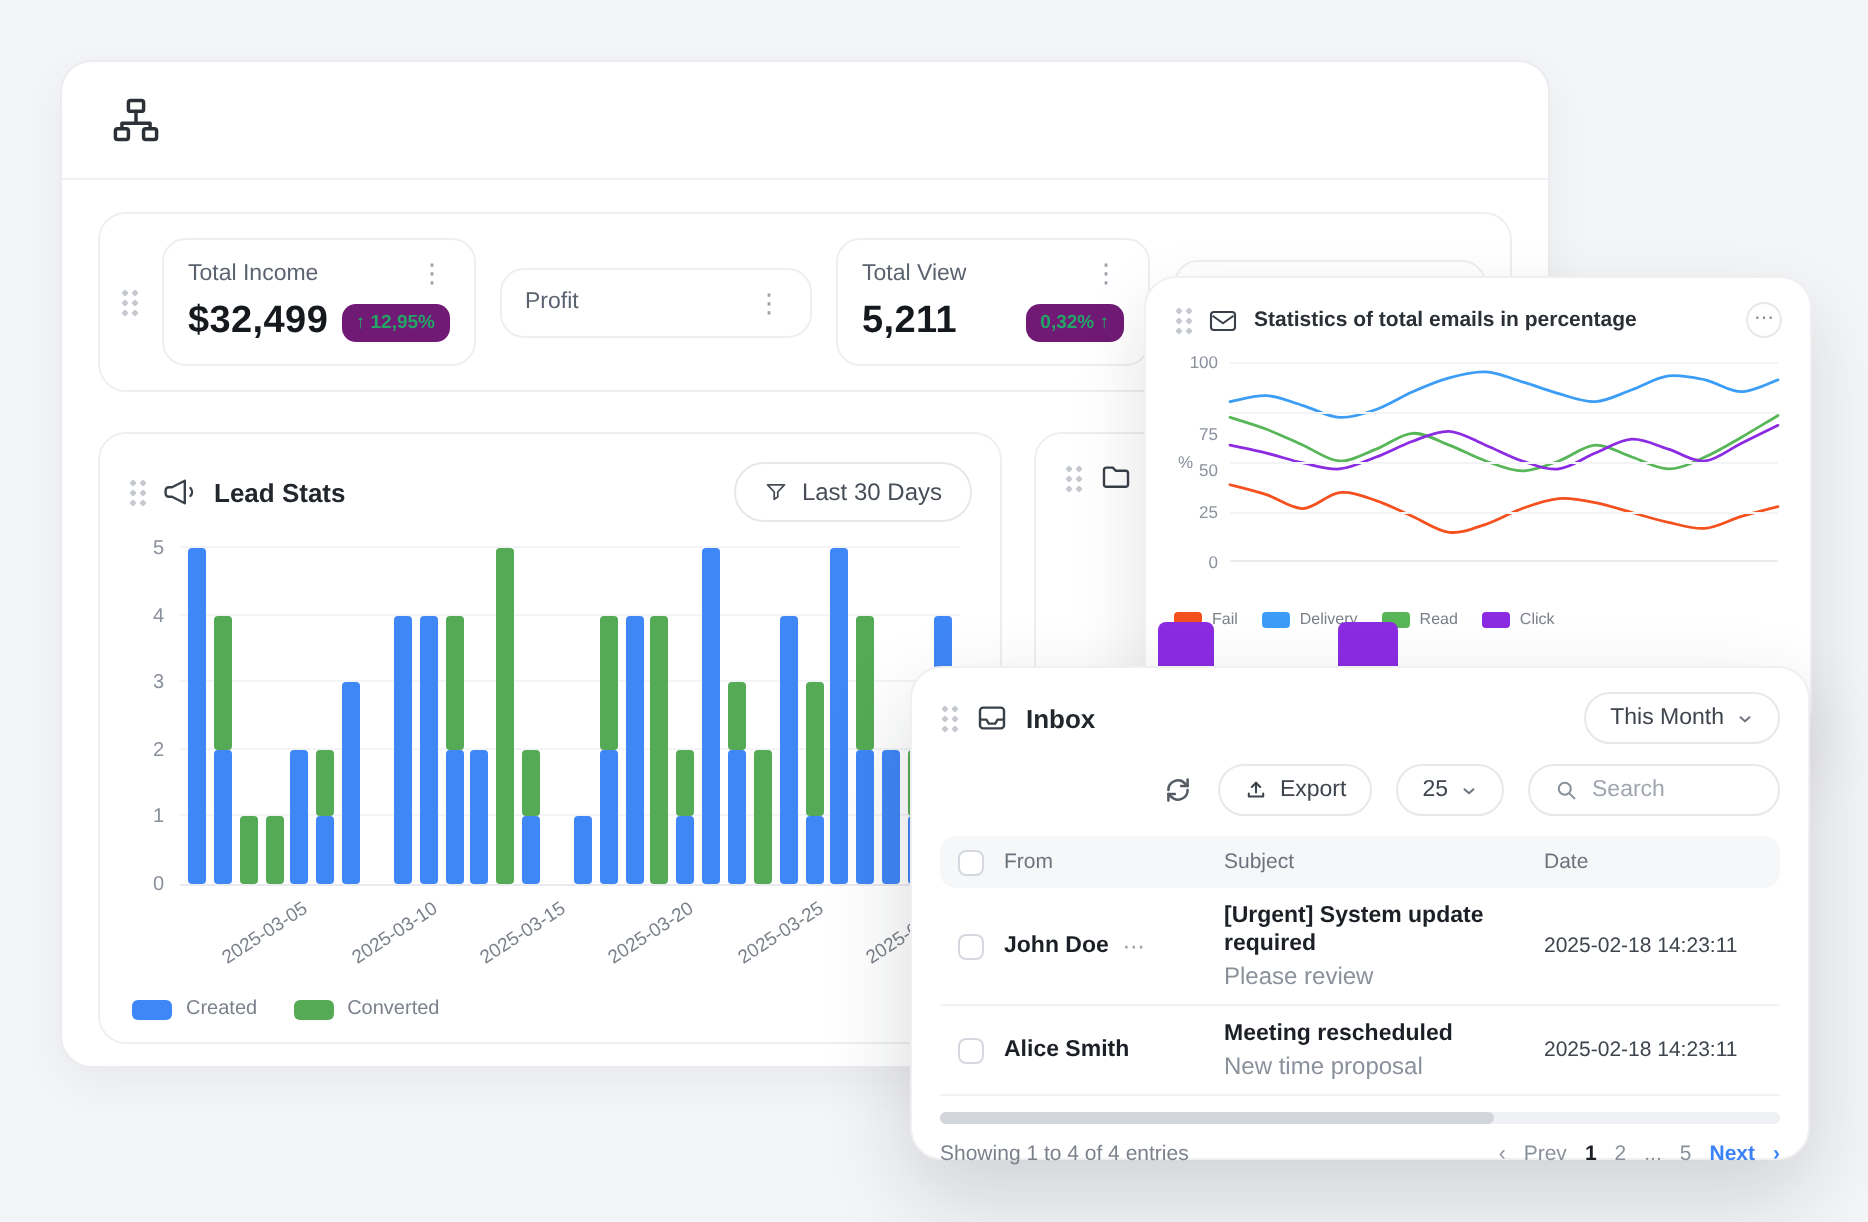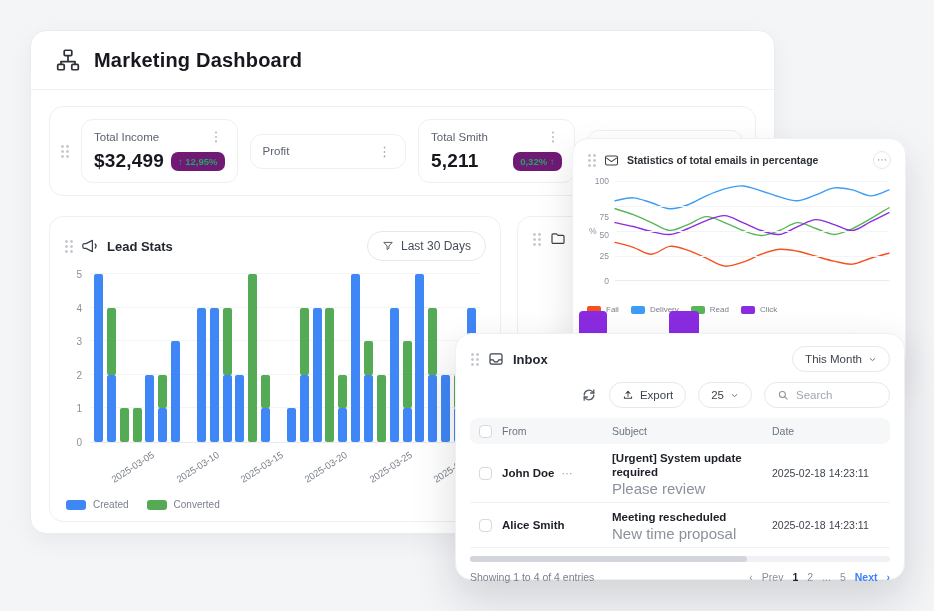--- a/index.html
+++ b/index.html
@@ -120,21 +120,21 @@
   .table { margin-top: 10px; }
   .thead {
     display: grid; grid-template-columns: 32px 110px 1fr 118px; align-items: center;
     background: #f6f7f9; border-radius: 8px; height: 26px; font-size: 10.5px; color: #6d737d;
   }
   .trow { display: grid; grid-template-columns: 32px 110px 1fr 118px; align-items: center; padding: 7px 0; border-bottom: 1px solid #f1f2f5; }
   .checkbox { width: 13px; height: 13px; border: 1.5px solid #d5d8de; border-radius: 4px; margin-left: 9px; background: #fff; cursor: pointer; }
   .from-cell { display: flex; align-items: center; gap: 7px; font-size: 11.5px; font-weight: 700; color: #1c2026; }
   .more-dots { color: #9aa0aa; font-size: 11px; cursor: pointer; font-weight: 400; }
   .subj-main { font-size: 11.5px; font-weight: 700; color: #1c2026; line-height: 14px; }
-  .subj-sub { font-size: 15px; color: #8b919b; margin-top: 3px; line-height: 13px; }
+  .subj-sub { font-size: 12px; color: #8b919b; margin-top: 3px; line-height: 13px; }
   .date-cell { font-size: 10.5px; color: #3e444d; }
 
   .hscroll { margin-top: 8px; height: 6px; background: #f0f1f4; border-radius: 3px; position: relative; cursor: pointer; }
   .hthumb { position: absolute; left: 0; top: 0; height: 6px; width: 66%; background: #d2d5db; border-radius: 3px; cursor: grab; }
 
   .inbox-footer { display: flex; align-items: center; justify-content: space-between; margin-top: 9px; }
   .showing { font-size: 10.5px; color: #7b818b; }
   .pager { display: flex; align-items: center; gap: 9px; font-size: 10.5px; color: #8b919b; }
   .pg { cursor: pointer; }
   .pg-current { color: #1c2026; font-weight: 700; }
@@ -150,21 +150,20 @@
 
   <div class="main-header">
     <span>
       <svg class="ic" width="26" height="26" viewBox="0 0 24 24" fill="none" stroke="#2c3138" stroke-width="1.6" stroke-linejoin="round">
         <rect x="8.5" y="3" width="7" height="5" rx="1"></rect>
         <path d="M12 8v5.5 M5.5 16v-2.5h13V16"></path>
         <rect x="2.5" y="16" width="6" height="5" rx="1"></rect>
         <rect x="15.5" y="16" width="6" height="5" rx="1"></rect>
       </svg>
     </span>
-    <div class="main-title">Marketing Dashboard</div>
   </div>
 
   <div class="stats-wrap">
     <div class="handle"></div>
 
     <div class="stat-card">
       <div class="stat-top">
         <span class="stat-label">Total Income</span>
         <span class="vdots">⋮</span>
       </div>
@@ -176,21 +175,21 @@
 
     <div class="stat-card">
       <div class="stat-top">
         <span class="stat-label">Profit</span>
         <span class="vdots">⋮</span>
       </div>
     </div>
 
     <div class="stat-card">
       <div class="stat-top">
-        <span class="stat-label">Total Smith</span>
+        <span class="stat-label">Total View</span>
         <span class="vdots">⋮</span>
       </div>
       <div class="stat-bottom">
         <span class="stat-value">5,211</span>
         <span class="badge pos">0,32% ↑</span>
       </div>
     </div>
 
     <div class="stat-card">
       <div class="stat-top">

